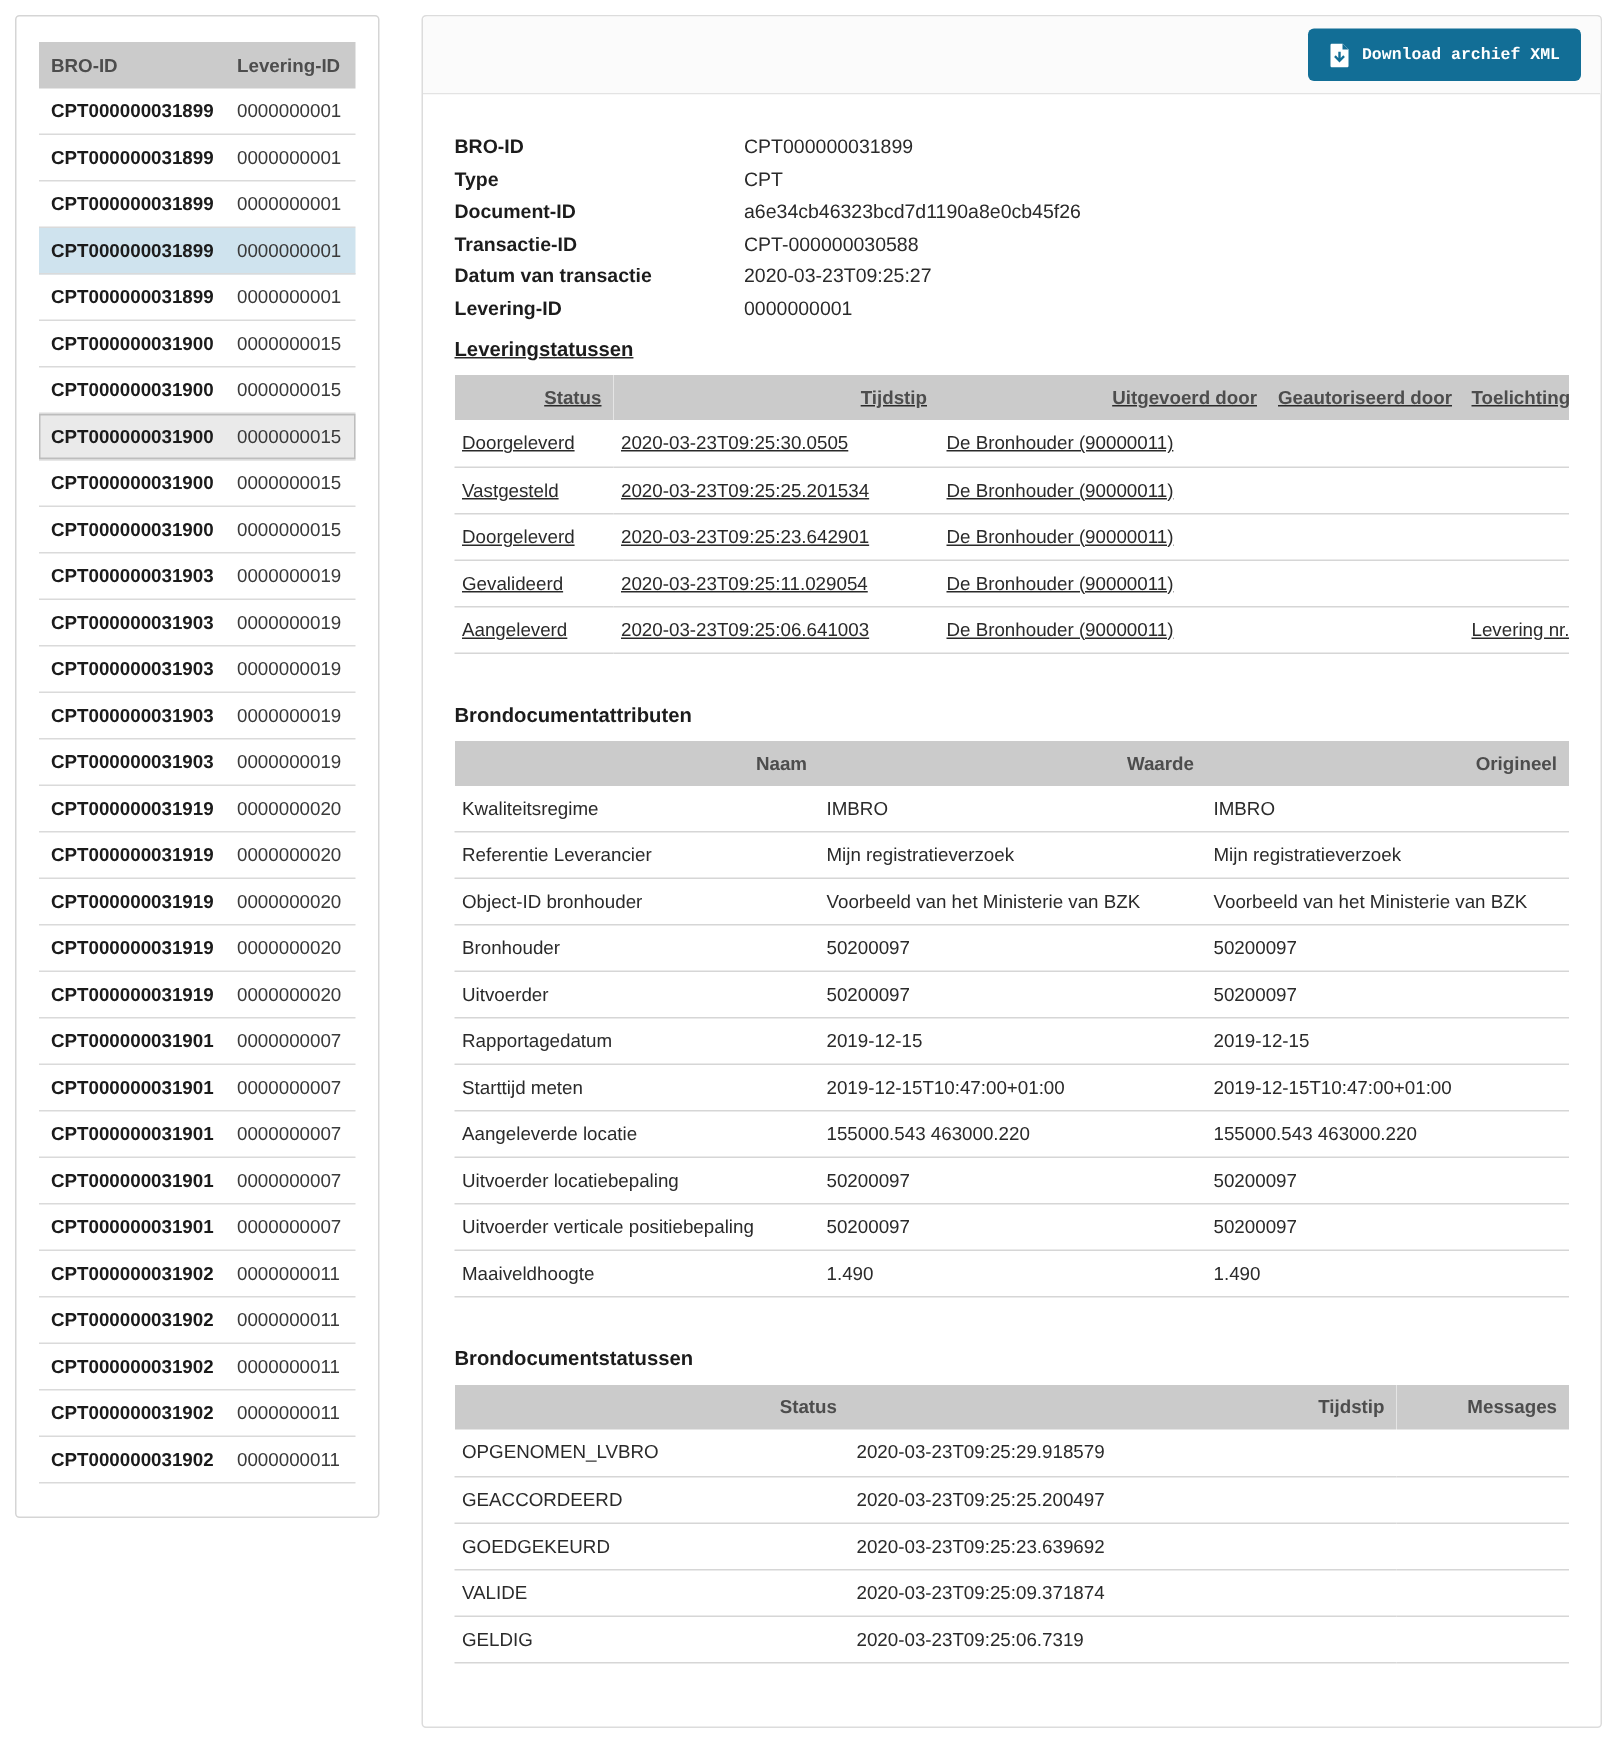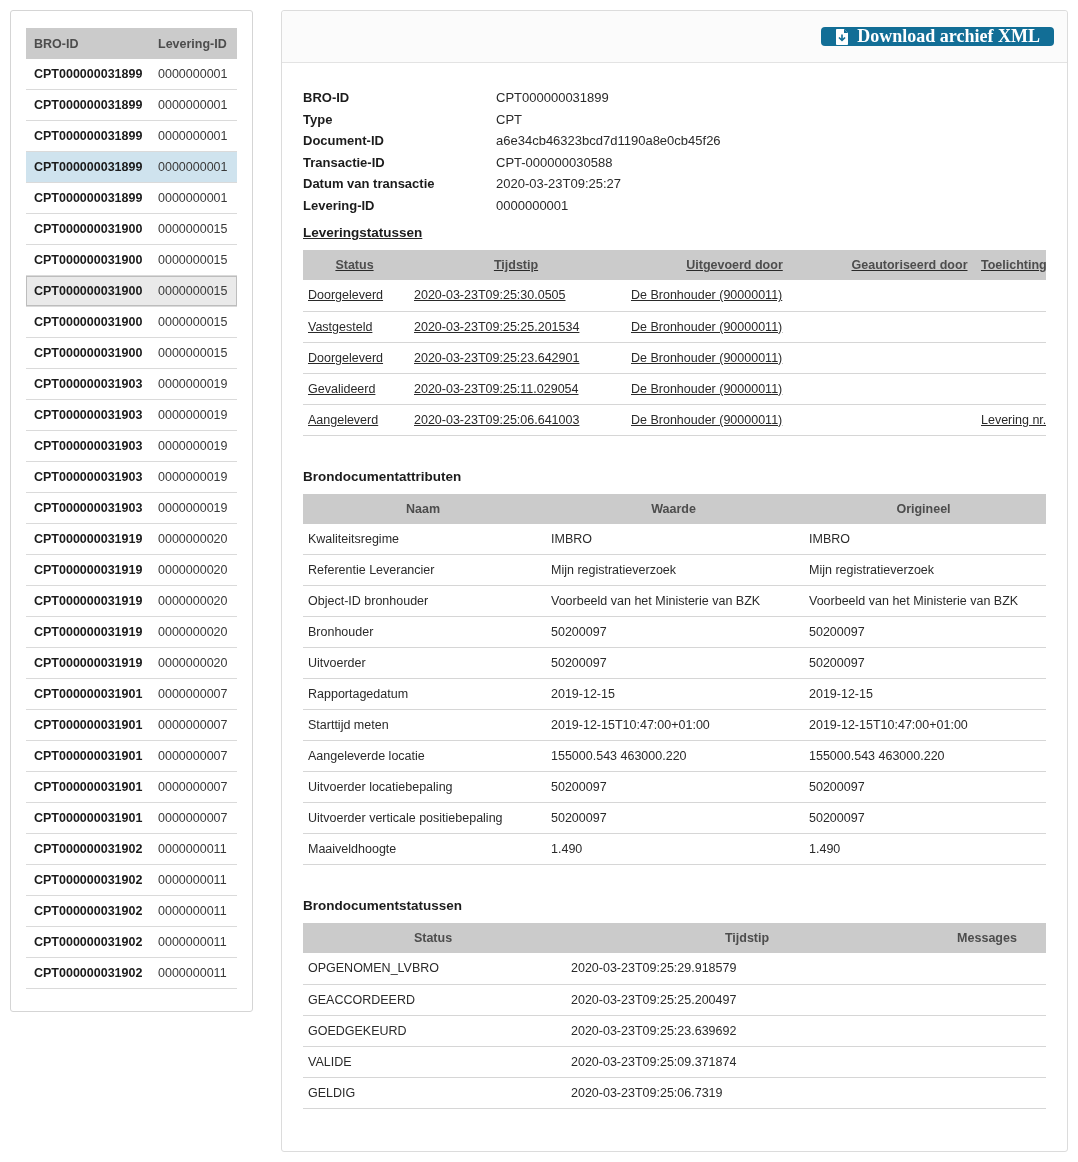--- a/index.html
+++ b/index.html
@@ -29,37 +29,37 @@
   .srow .sb-lev{flex:1;color:#3a3a3a;}
   .srow.selected{background:var(--sel);}
   .srow.hover{background:var(--hov);box-shadow:inset 0 0 0 1px #bdbdbd;}
 
   
   .main{position:absolute;left:281px;top:10px;width:787px;height:1142px;
     background:#fff;border:1px solid #dcdcdc;border-radius:3px;}
   .main-header{height:52px;background:#fbfbfb;border-bottom:1px solid #e3e3e3;
     display:flex;align-items:center;justify-content:flex-end;padding:0 13px;
     border-radius:3px 3px 0 0;}
-  .btn{display:flex;align-items:center;gap:8px;height:19px;padding:0 14px;
+  .btn{display:flex;align-items:center;gap:8px;height:35px;padding:0 14px;
     background:var(--accent);color:#fff;border:none;border-radius:4px;
-    font-family:Liberation Serif, serif;font-size:18px;font-weight:bold;cursor:pointer;}
+    font-family:Liberation Mono, monospace;font-size:11px;font-weight:bold;cursor:pointer;}
   .btn svg{display:block}
 
   .content{padding:24px 21px 0;}
   .kv-row{display:flex;font-size:13px;line-height:21.5px;}
   .kv-label{width:193px;font-weight:bold;color:var(--label);}
   .kv-value{color:var(--text);}
 
   .section{margin-top:33px;}
   .section:first-of-type{margin-top:9px;text-decoration:underline;}
   .section-title{font-size:13.5px;font-weight:bold;color:var(--label);}
   table.dtable{width:100%;border-collapse:collapse;table-layout:fixed;
     font-size:12.5px;margin-top:10px;}
   table.dtable th{background:var(--thbg);color:var(--thtx);font-weight:bold;
-    text-align:center;height:30px;padding:0 8px 0 5px;white-space:nowrap;overflow:hidden;}
+    text-align:right;height:30px;padding:0 8px 0 5px;white-space:nowrap;overflow:hidden;}
   table.dtable td{height:31px;border-bottom:1px solid var(--line);
     padding:0 8px 0 5px;color:var(--text);white-space:nowrap;overflow:hidden;}
 </style>
 </head>
 <body>
 
 <div class="sidebar">
   <div class="s-head">
     <span class="s-col-bro">BRO-ID</span>
     <span class="s-col-lev">Levering-ID</span>

